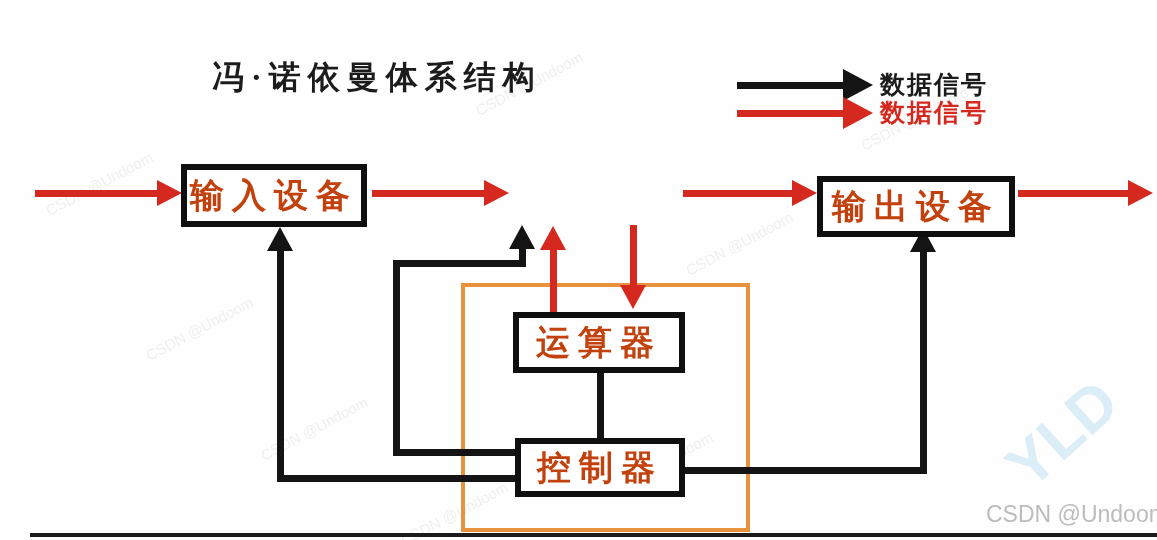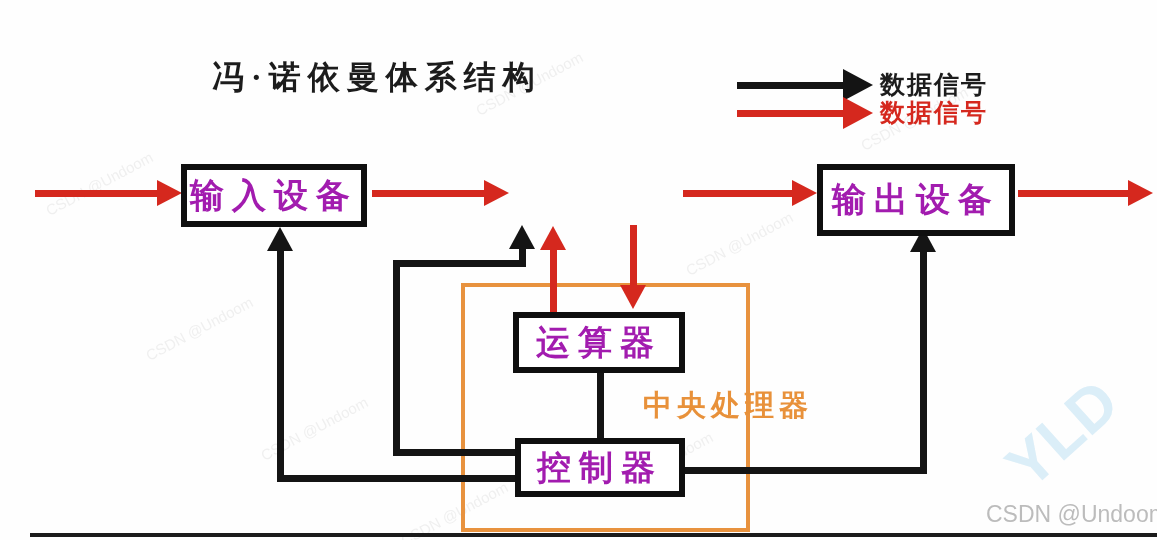--- a/index.html
+++ b/index.html
@@ -19,21 +19,21 @@
   .legend-label{
     position:absolute;font-size:25px;font-weight:bold;
     letter-spacing:2px;white-space:nowrap;color:#1c1c1c;
   }
   .legend-label.red{color:#d5281e;}
   
   .node{
     position:absolute;box-sizing:border-box;
     background:#ffffff;border:6px solid #0f0f0f;
     display:flex;align-items:center;justify-content:center;
-    font-size:34px;font-weight:bold;color:#a21caf;
+    font-size:34px;font-weight:bold;color:#c2410c;
     letter-spacing:8px;white-space:nowrap;z-index:3;
   }
   
   .seg{position:absolute;background:#141414;z-index:2;}
   .seg.red{background:#d5281e;}
   
   .ah{position:absolute;width:0;height:0;z-index:2;}
   .ah.up{border-left:13px solid transparent;border-right:13px solid transparent;border-bottom:24px solid #141414;}
   .ah.up.red{border-bottom-color:#d5281e;}
   .ah.down{border-left:13px solid transparent;border-right:13px solid transparent;border-top:24px solid #d5281e;}
@@ -89,21 +89,20 @@
 
   <div class="seg" style="left:737px;top:82px;width:108px;height:7px"></div>
   <div class="ah right big black" style="left:843px;top:69px"></div>
   <div class="legend-label" style="left:880px;top:68px">数据信号</div>
 
   <div class="seg red" style="left:737px;top:110px;width:108px;height:7px"></div>
   <div class="ah right big" style="left:843px;top:97px"></div>
   <div class="legend-label red" style="left:880px;top:96px">数据信号</div>
 
   <div class="cpu-box"></div>
-  <div class="cpu-label">中央处理器</div>
 
   <div class="seg red" style="left:35px;top:190px;width:122px;height:7px"></div>
   <div class="ah right" style="left:157px;top:180px"></div>
 
   <div class="seg red" style="left:372px;top:190px;width:112px;height:7px"></div>
   <div class="ah right" style="left:484px;top:180px"></div>
 
   <div class="seg red" style="left:683px;top:190px;width:109px;height:7px"></div>
   <div class="ah right" style="left:792px;top:180px"></div>
 
@@ -128,21 +127,21 @@
 
   <div class="seg" style="left:685px;top:467px;width:242px;height:7px"></div>
   <div class="seg" style="left:920px;top:251px;width:7px;height:223px"></div>
   <div class="ah up" style="left:910px;top:228px"></div>
 
   <div class="seg" style="left:597px;top:373px;width:7px;height:65px"></div>
 
   <div class="node" style="left:181px;top:164px;width:186px;height:63px">
     <span>输入设备</span>
   </div>
-  <div class="node" style="left:817px;top:164px;width:198px;height:72px">
+  <div class="node" style="left:817px;top:176px;width:198px;height:61px">
     <span>输出设备</span>
   </div>
   <div class="node" style="left:513px;top:312px;width:172px;height:61px">
     <span>运算器</span>
   </div>
   <div class="node" style="left:515px;top:438px;width:170px;height:59px">
     <span>控制器</span>
   </div>
 
   <div class="bottom-rule"></div>

